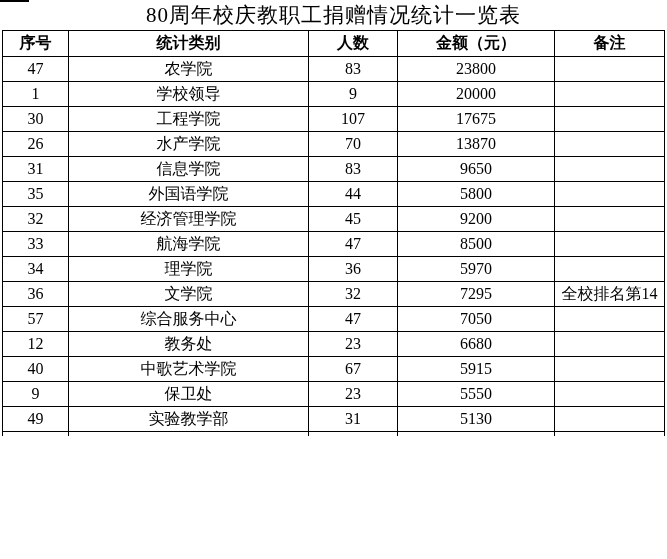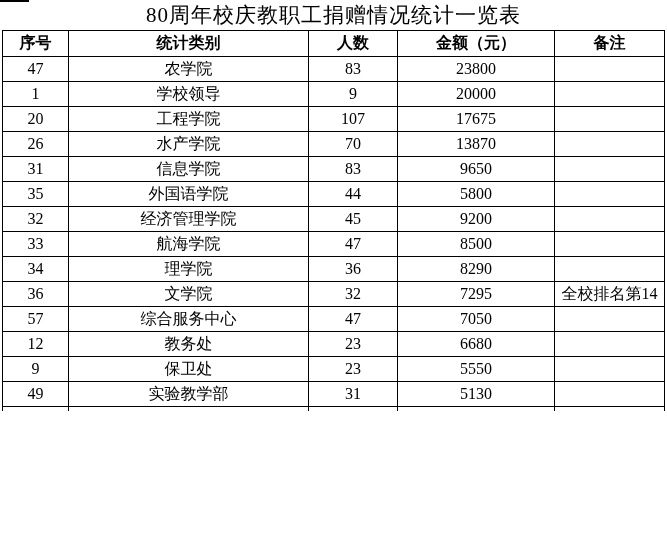--- a/index.html
+++ b/index.html
@@ -104,21 +104,21 @@
         <td class="cell-num"></td>
       </tr>
       <tr>
         <td class="cell-num">1</td>
         <td class="cell-cat">学校领导</td>
         <td class="cell-num">9</td>
         <td class="cell-num">20000</td>
         <td class="cell-num"></td>
       </tr>
       <tr>
-        <td class="cell-num">20</td>
+        <td class="cell-num">30</td>
         <td class="cell-cat">工程学院</td>
         <td class="cell-num">107</td>
         <td class="cell-num">17675</td>
         <td class="cell-num"></td>
       </tr>
       <tr>
         <td class="cell-num">26</td>
         <td class="cell-cat">水产学院</td>
         <td class="cell-num">70</td>
         <td class="cell-num">13870</td>
@@ -149,21 +149,21 @@
         <td class="cell-num">33</td>
         <td class="cell-cat">航海学院</td>
         <td class="cell-num">47</td>
         <td class="cell-num">8500</td>
         <td class="cell-num"></td>
       </tr>
       <tr>
         <td class="cell-num">34</td>
         <td class="cell-cat">理学院</td>
         <td class="cell-num">36</td>
-        <td class="cell-num">8290</td>
+        <td class="cell-num">5970</td>
         <td class="cell-num"></td>
       </tr>
       <tr>
         <td class="cell-num">36</td>
         <td class="cell-cat">文学院</td>
         <td class="cell-num">32</td>
         <td class="cell-num">7295</td>
         <td class="cell-remark">全校排名第14</td>
       </tr>
       <tr>
@@ -174,20 +174,27 @@
         <td class="cell-num"></td>
       </tr>
       <tr>
         <td class="cell-num">12</td>
         <td class="cell-cat">教务处</td>
         <td class="cell-num">23</td>
         <td class="cell-num">6680</td>
         <td class="cell-num"></td>
       </tr>
       <tr>
+        <td class="cell-num">40</td>
+        <td class="cell-cat">中歌艺术学院</td>
+        <td class="cell-num">67</td>
+        <td class="cell-num">5915</td>
+        <td class="cell-num"></td>
+      </tr>
+      <tr>
         <td class="cell-num">9</td>
         <td class="cell-cat">保卫处</td>
         <td class="cell-num">23</td>
         <td class="cell-num">5550</td>
         <td class="cell-num"></td>
       </tr>
       <tr>
         <td class="cell-num">49</td>
         <td class="cell-cat">实验教学部</td>
         <td class="cell-num">31</td>

